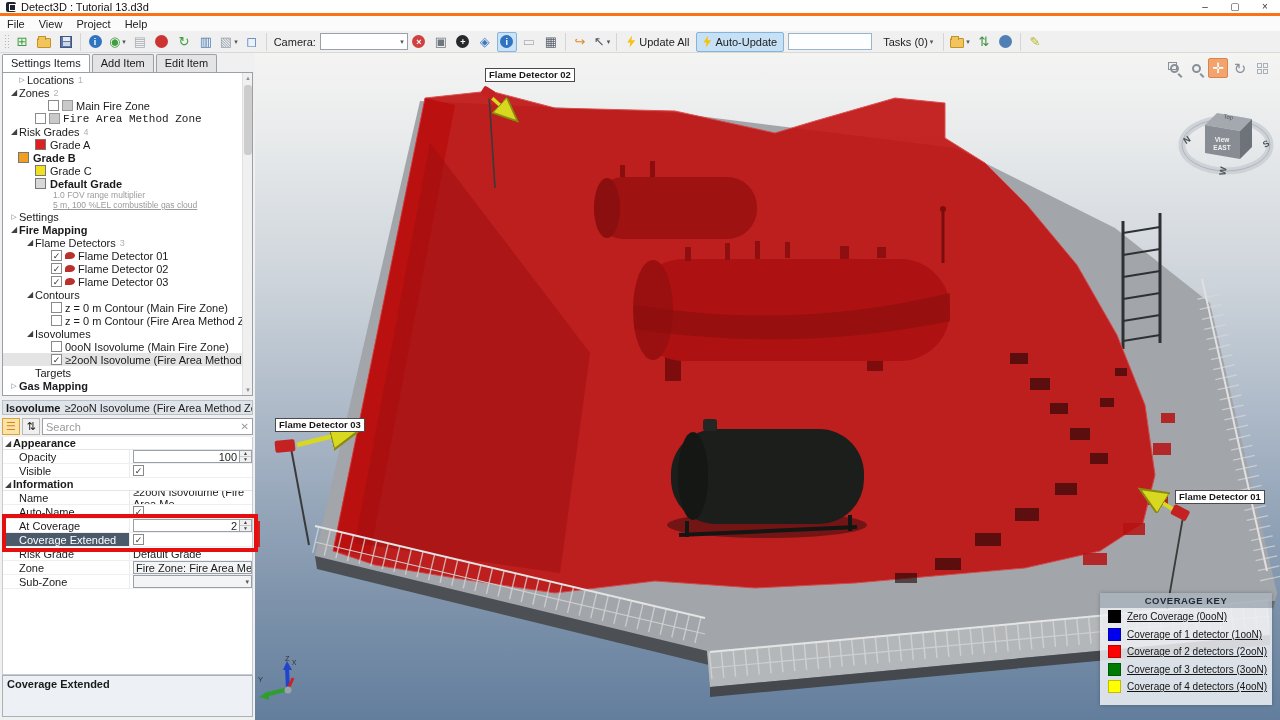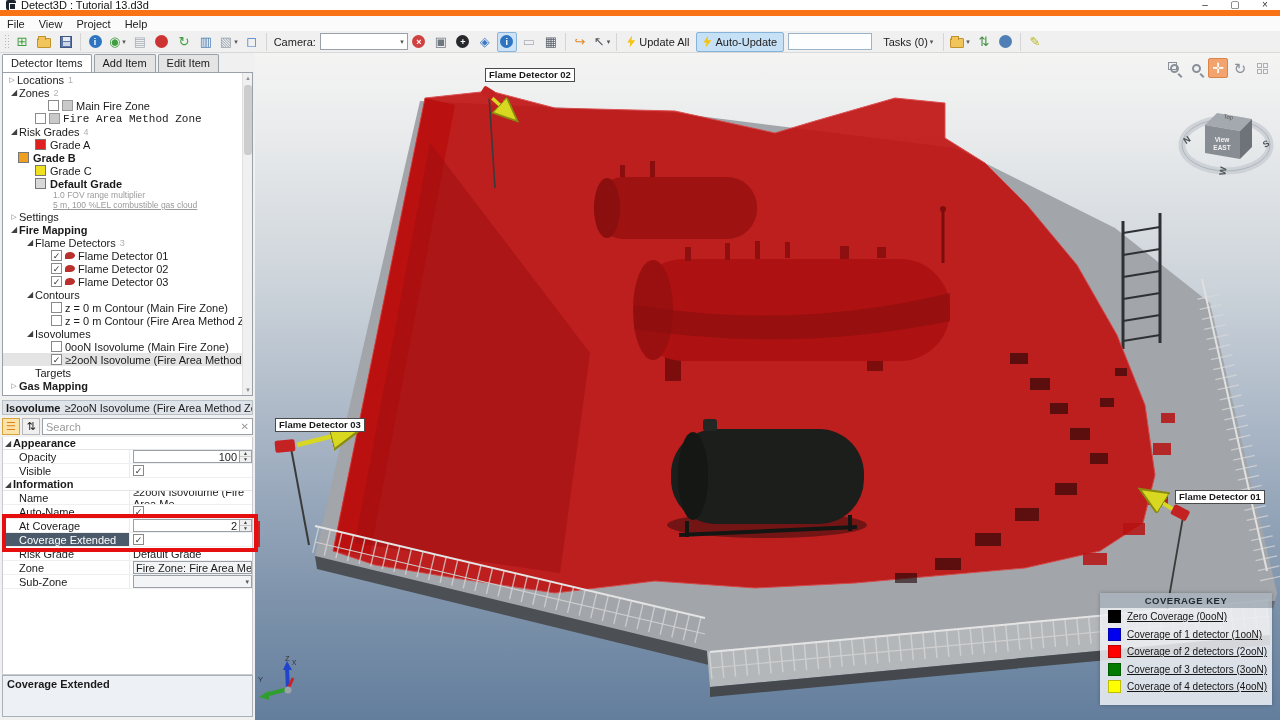--- a/index.html
+++ b/index.html
@@ -1,19 +1,19 @@
 <!DOCTYPE html>
 <html><head>
 <meta charset="utf-8">
 <style>
   html,body{margin:0;padding:0;width:1280px;height:720px;overflow:hidden;
     font-family:"Liberation Sans","DejaVu Sans",sans-serif;font-size:11px;background:#fff;color:#1a1a1a;}
   *{box-sizing:border-box;}
   
-  #titlebar{position:absolute;left:0;top:0;width:1280px;height:16px;background:#ffffff;border-bottom:6px solid #f97316;display:flex;align-items:center;}
+  #titlebar{position:absolute;left:0;top:0;width:1280px;height:16px;background:#ffffff;border-bottom:3px solid #f97316;display:flex;align-items:center;}
   #app-icon{width:10px;height:10px;margin:0 5px 0 6px;background:#1d2430;border-radius:2px;position:relative;}
   #app-icon::after{content:"";position:absolute;left:2.5px;top:2.5px;width:5px;height:5px;border:1px solid #fff;}
   #title-text{font-size:11px;color:#111;}
   #win-controls{margin-left:auto;display:flex;align-items:center;height:16px;}
   .winbtn{width:30px;text-align:center;font-size:10px;color:#333;line-height:16px;}
   
   #menubar{position:absolute;left:0;top:16px;width:1280px;height:15px;background:#fbfbfb;display:flex;align-items:center;}
   .menu-item{padding:0 7px;font-size:11px;color:#222;}
   
   #toolbar{position:absolute;left:0;top:31px;width:1280px;height:22px;background:#f0f0f0;border-bottom:1px solid #d9d9d9;display:flex;align-items:center;padding-left:2px;}
@@ -226,27 +226,27 @@
       <span class="tb-circle" style="background: rgb(79, 127, 181); color: rgb(255, 255, 255);"></span>
     </div>
     <div class="tb-sep"></div>
     <div class="tb-btn">
       <span class="tb-glyph" style="color: rgb(184, 184, 37);">✎</span>
     </div>
   </div>
 
 <div id="left-panel">
   <div id="tabs">
-      <div class="tab active">Detector Items</div>
+      <div class="tab active">Settings Items</div>
       <div class="tab">Add Item</div>
       <div class="tab">Edit Item</div>
     </div>
   <div id="tree-box">
     <div id="tree-rows">
-        <div class="tree-row" style="padding-left: 4px;">
+        <div class="tree-row" style="padding-left: 14px;">
           <span class="exp">▷</span>
           <span class="tree-label">Locations</span>
           <span class="tree-count">1</span>
         </div>
         <div class="tree-row" style="padding-left: 6px;">
           <span class="exp open">◢</span>
           <span class="tree-label">Zones</span>
           <span class="tree-count">2</span>
         </div>
         <div class="tree-row" style="padding-left: 35px; align-items: center;">

